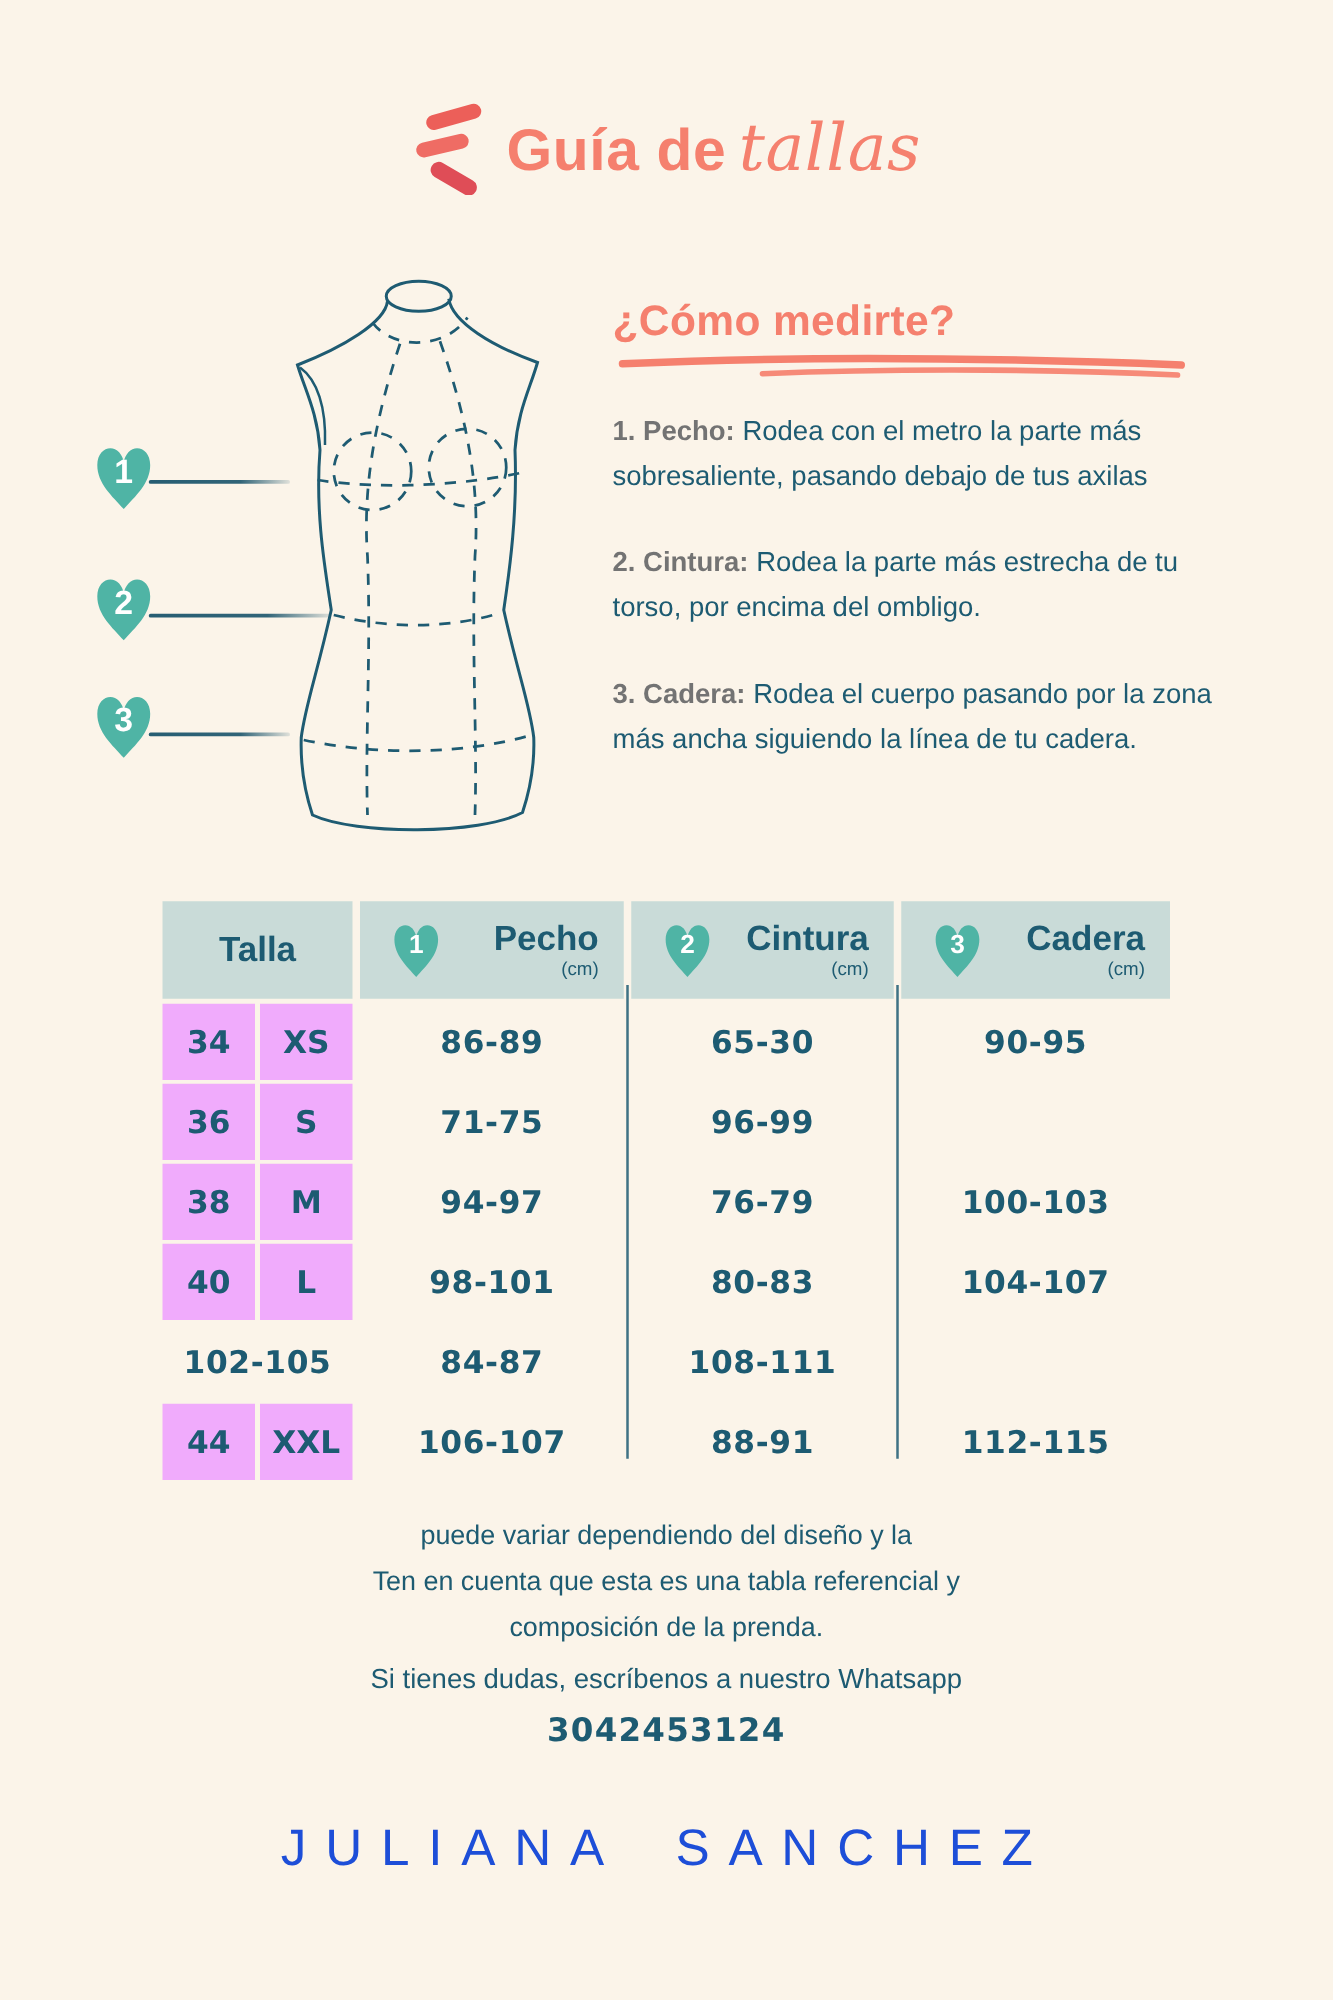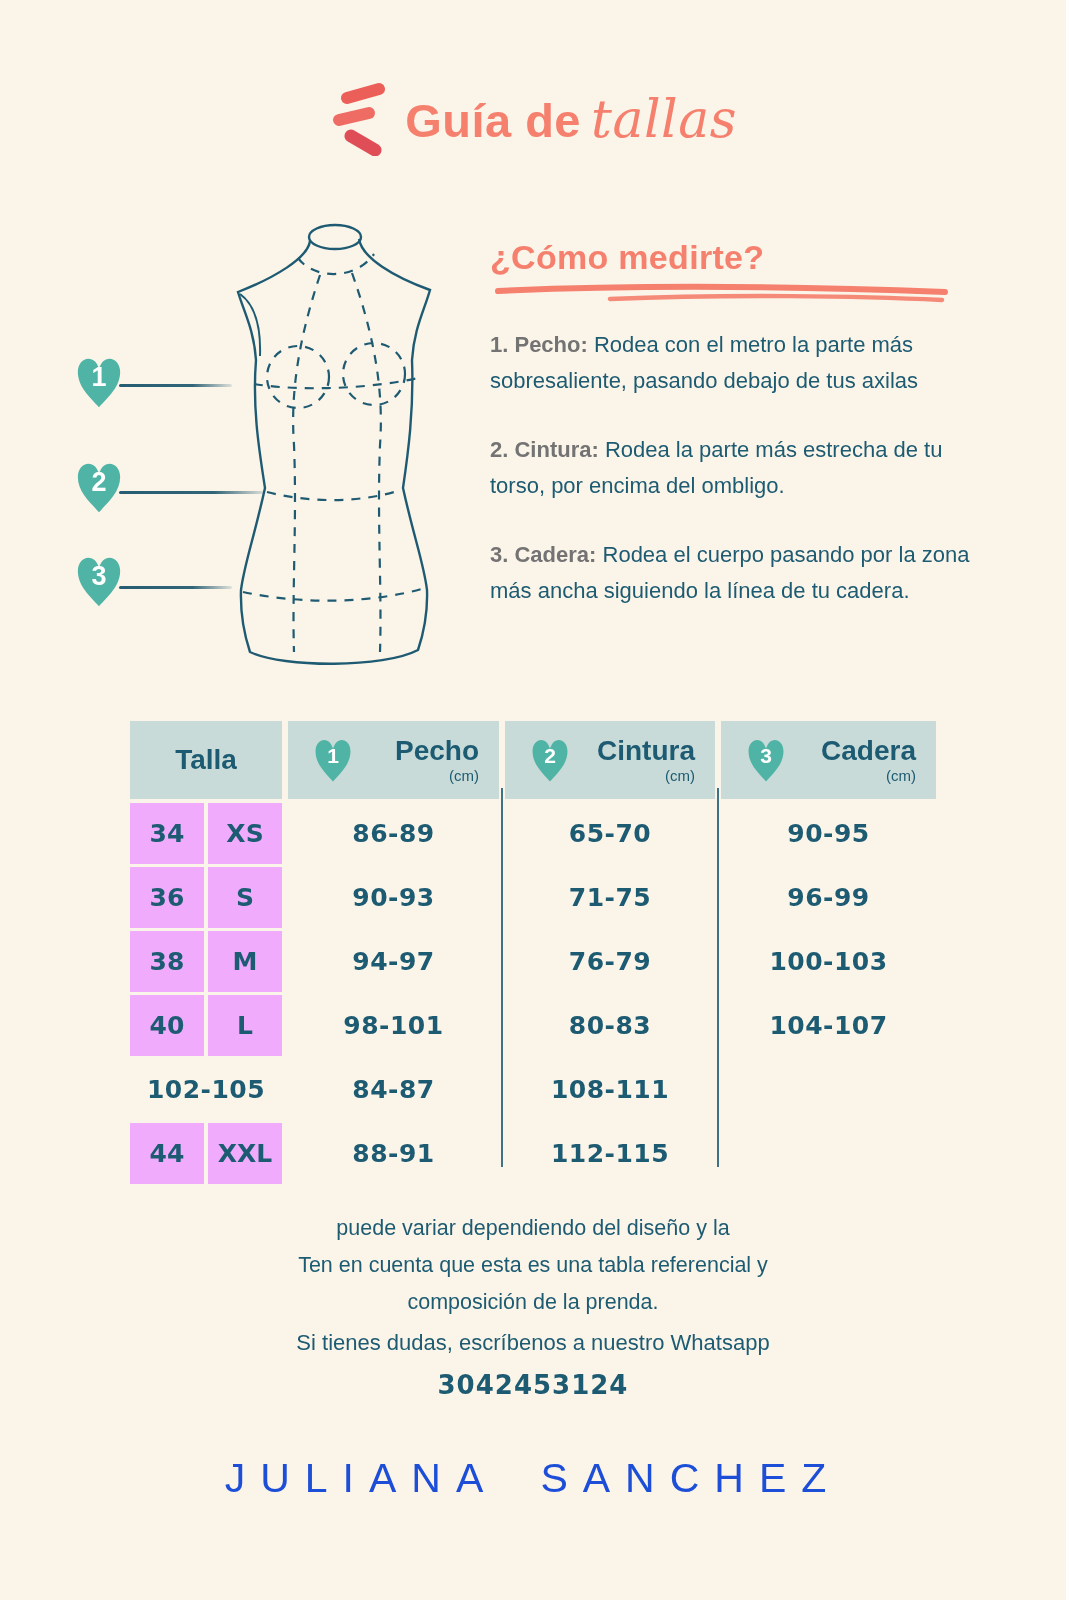--- a/index.html
+++ b/index.html
@@ -226,29 +226,28 @@
       </span>
     </div>
   </div>
 
   <div class="trow">
     <div class="sizepair">
       <div class="sizebox">34</div>
       <div class="sizebox">XS</div>
     </div>
     <div class="meas">86-89</div>
-    <div class="meas">65-70</div>
+    <div class="meas">65-30</div>
     <div class="meas">90-95</div>
   </div>
   <div class="trow">
     <div class="sizepair">
       <div class="sizebox">36</div>
       <div class="sizebox">S</div>
     </div>
-    <div class="meas">90-93</div>
     <div class="meas">71-75</div>
     <div class="meas">96-99</div>
   </div>
   <div class="trow">
     <div class="sizepair">
       <div class="sizebox">38</div>
       <div class="sizebox">M</div>
     </div>
     <div class="meas">94-97</div>
     <div class="meas">76-79</div>
@@ -266,20 +265,21 @@
   <div class="trow">
     <div class="meas">102-105</div>
     <div class="meas">84-87</div>
     <div class="meas">108-111</div>
   </div>
   <div class="trow">
     <div class="sizepair">
       <div class="sizebox">44</div>
       <div class="sizebox">XXL</div>
     </div>
+    <div class="meas">106-107</div>
     <div class="meas">88-91</div>
     <div class="meas">112-115</div>
   </div>
 
   <div class="vdivider vd1"></div>
   <div class="vdivider vd2"></div>
 </div>
 
 <div class="note">
   <div>puede variar dependiendo del diseño y la</div>

